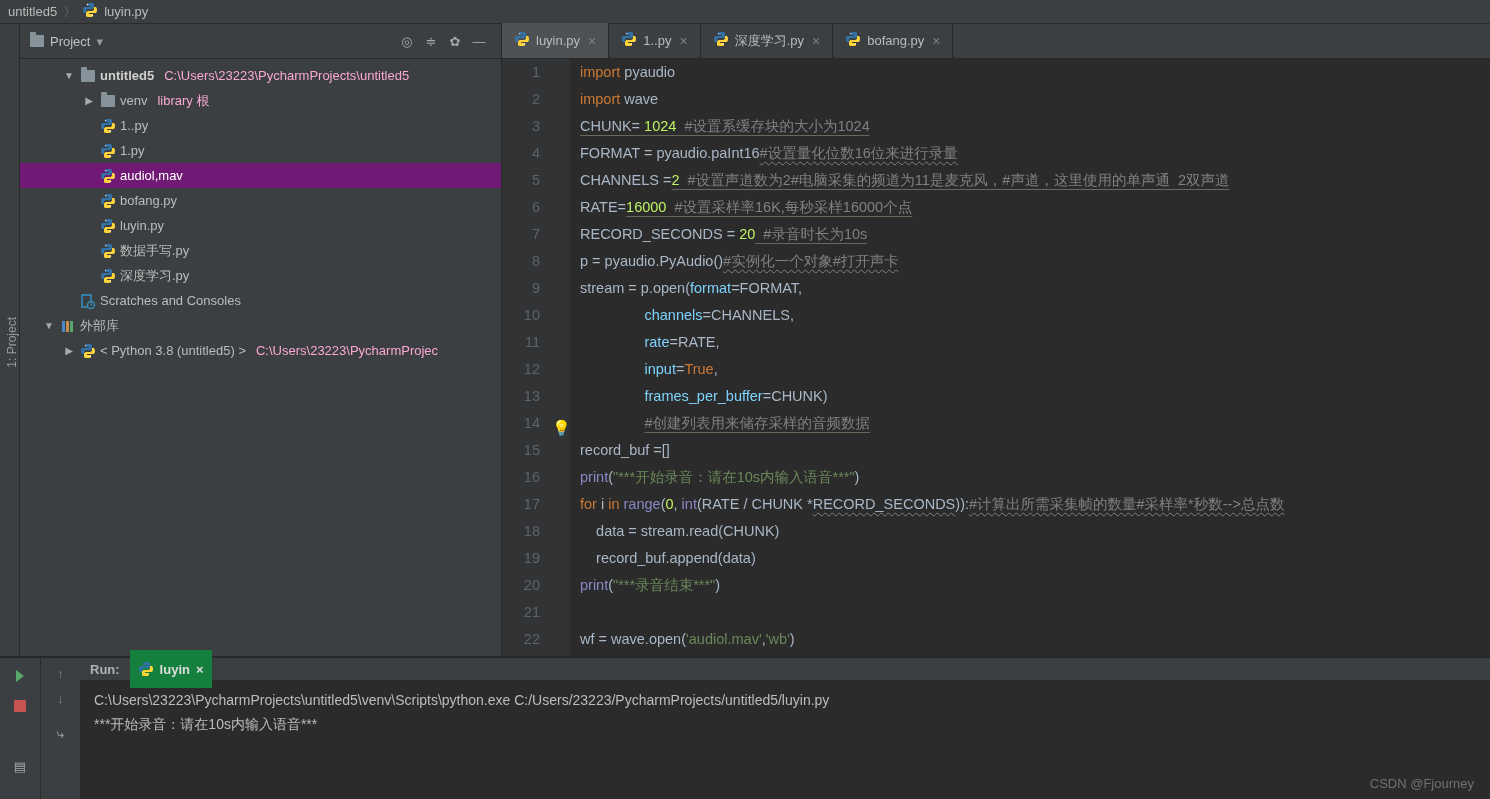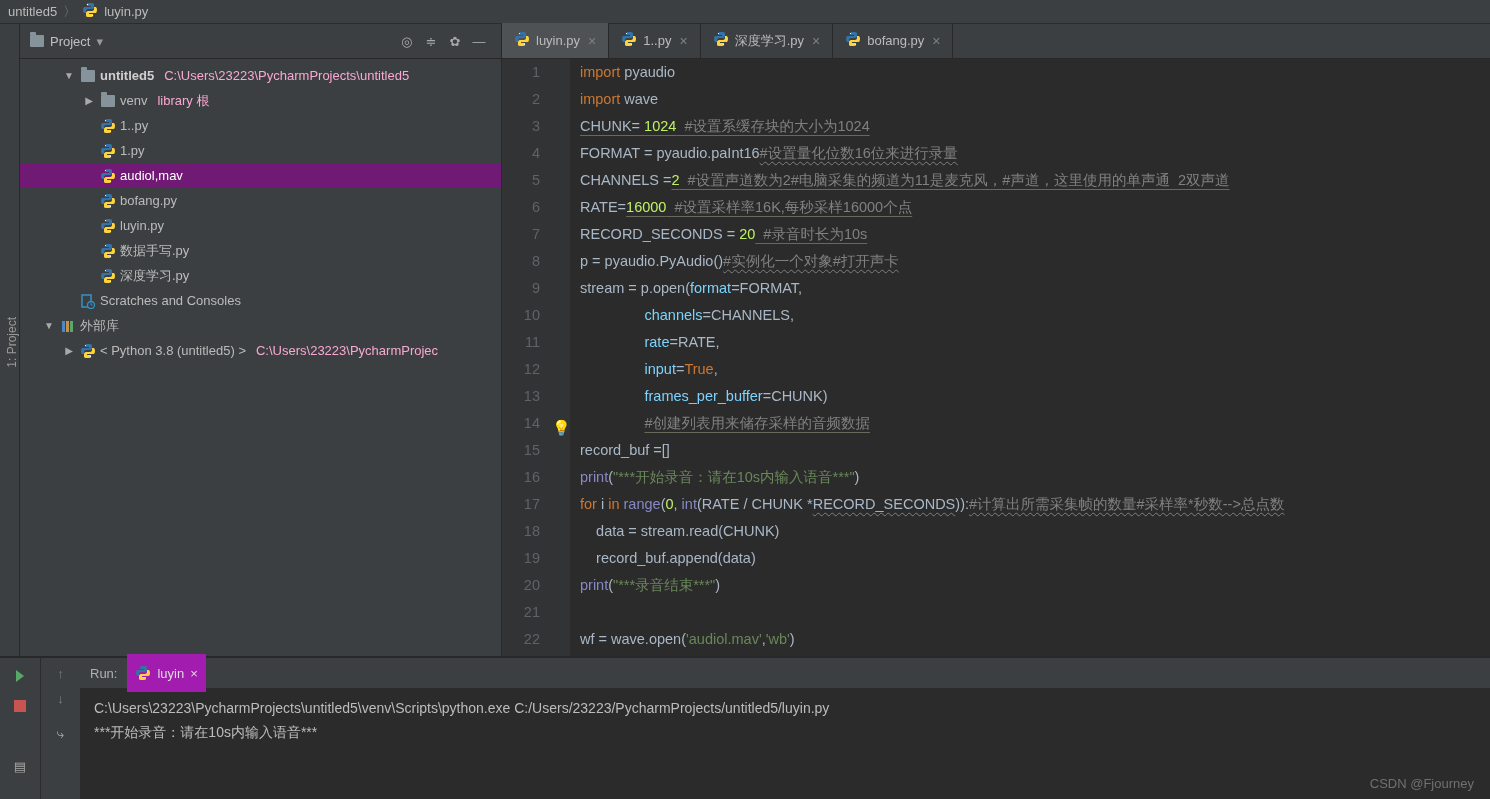--- a/index.html
+++ b/index.html
@@ -49,23 +49,23 @@
 .code .und { text-decoration:underline wavy #808080 0.5px; text-underline-offset:3px; }
 .code .undc { text-decoration:underline #67695a; text-underline-offset:4px; }
 .code .hl-line { position:absolute; left:0; right:0; height:27px; background:#323232; z-index:-1; }
 
 
 .runpanel { height:143px; background:#2b2b2b; border-top:2px solid #282828; display:flex; }
 .run-left { width:40px; background:#3c3f41; display:flex; flex-direction:column; align-items:center; padding-top:8px; gap:10px; }
 .run-left .rb { width:20px; height:20px; display:flex; align-items:center; justify-content:center; cursor:pointer; }
 .run-mid { width:40px; background:#3c3f41; display:flex; flex-direction:column; align-items:center; padding-top:8px; gap:10px; border-left:1px solid #2b2b2b; }
 .run-body { flex:1; display:flex; flex-direction:column; }
-.run-head { height:30px; display:flex; align-items:center; padding:0 10px; gap:10px; background:#3c3f41; }
+.run-head { height:22px; display:flex; align-items:center; padding:0 10px; gap:10px; background:#3c3f41;font-weight:bold; }
 .run-head .lbl { color:#b0b0b0; }
-.run-tab { display:flex; align-items:center; gap:6px; padding:11px 8px; background:#a21caf; color:#ddd; }
+.run-tab { display:flex; align-items:center; gap:6px; padding:11px 8px; background:#15803d; color:#ddd; }
 .run-out { flex:1; padding:8px 14px; font-family:"JetBrains Mono","Consolas",monospace; font-size:14px; line-height:24px; color:#bcbcbc; white-space:pre; }
 .watermark { position:absolute; right:16px; bottom:8px; color:#707070; font-size:13px; }
 
 
 .folder-ic { width:14px; height:12px; background:#87939a; border-radius:1px; position:relative; }
 .folder-ic::before { content:""; position:absolute; top:-3px; left:0; width:6px; height:3px; background:#87939a; border-radius:1px 1px 0 0; }
 svg.py { width:16px; height:16px; }
 </style>
 </head>
 <body>

